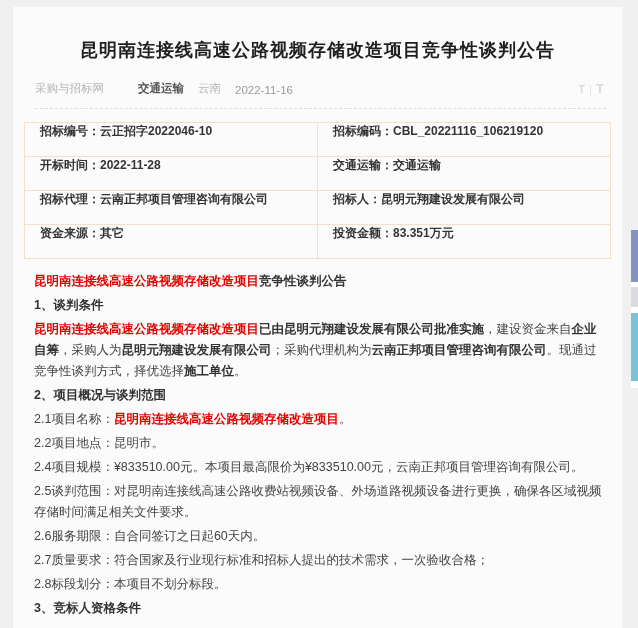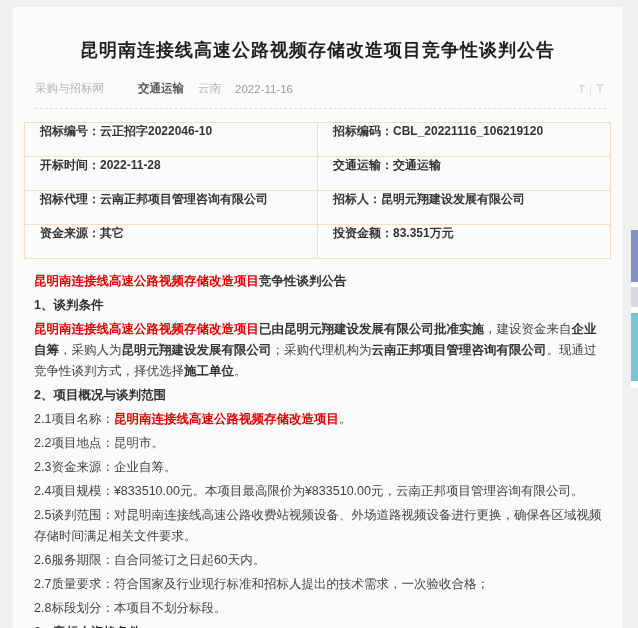--- a/index.html
+++ b/index.html
@@ -17,21 +17,21 @@
   .title {
     margin:0; padding:31px 24px 0; text-align:center;
     font-size:18px; font-weight:bold; color:#1f1f1f; letter-spacing:1px;
     line-height:24px;
   }
   .meta-row {
     display:flex; justify-content:space-between; align-items:center;
     margin:0 16px 0 22px; padding:19px 2px 12px 0;
     border-bottom:1px dashed #dcdcdc; font-size:11.5px;
   }
-  .meta-left { display:flex; align-items:center; gap:14px; }
+  .meta-left { display:flex; align-items:flex-end; gap:14px; }
   .meta-link { text-decoration:none; cursor:pointer; }
   .meta-link.dim { color:#b5b5b5; }
   .meta-link.strong { color:#555; font-weight:bold;margin-left:20px; }
   .meta-date { color:#9a9a9a; }
   .font-size-controls { color:#d9d9d9; font-weight:bold; display:flex; align-items:center; gap:4px; }
   .t-small { font-size:11px; cursor:pointer; }
   .t-sep { font-weight:normal; color:#e4e4e4; }
   .t-large { font-size:13px; cursor:pointer; }
   .info-table {
     width:587px; margin:13px 11px 0; border-collapse:collapse;
@@ -101,21 +101,20 @@
         </tbody>
     </table>
 
     <div class="article" id="article">
         <p><span class="seg-red-bold">昆明南连接线高速公路视频存储改造项目</span><span class="seg-bold">竞争性谈判公告</span></p>
         <p><span class="seg-bold">1、谈判条件</span></p>
         <p><span class="seg-red-bold">昆明南连接线高速公路视频存储改造项目</span><span class="seg-bold">已由昆明元翔建设发展有限公司批准实施</span><span class="seg-normal">，建设资金来自</span><span class="seg-bold">企业自筹</span><span class="seg-normal">，采购人为</span><span class="seg-bold">昆明元翔建设发展有限公司</span><span class="seg-normal">；采购代理机构为</span><span class="seg-bold">云南正邦项目管理咨询有限公司</span><span class="seg-normal">。现通过竞争性谈判方式，择优选择</span><span class="seg-bold">施工单位</span><span class="seg-normal">。</span></p>
         <p><span class="seg-bold">2、项目概况与谈判范围</span></p>
         <p><span class="seg-normal">2.1项目名称：</span><span class="seg-red-bold">昆明南连接线高速公路视频存储改造项目</span><span class="seg-normal">。</span></p>
         <p><span class="seg-normal">2.2项目地点：昆明市。</span></p>
-        <p><span class="seg-normal">2.3资金来源：企业自筹。</span></p>
         <p><span class="seg-normal">2.4项目规模：¥833510.00元。本项目最高限价为¥833510.00元，云南正邦项目管理咨询有限公司。</span></p>
         <p><span class="seg-normal">2.5谈判范围：对昆明南连接线高速公路收费站视频设备、外场道路视频设备进行更换，确保各区域视频存储时间满足相关文件要求。</span></p>
         <p><span class="seg-normal">2.6服务期限：自合同签订之日起60天内。</span></p>
         <p><span class="seg-normal">2.7质量要求：符合国家及行业现行标准和招标人提出的技术需求，一次验收合格；</span></p>
         <p><span class="seg-normal">2.8标段划分：本项目不划分标段。</span></p>
         <p><span class="seg-bold">3、竞标人资格条件</span></p>
       </div>
   </div>
 
   <div class="float-widget">

